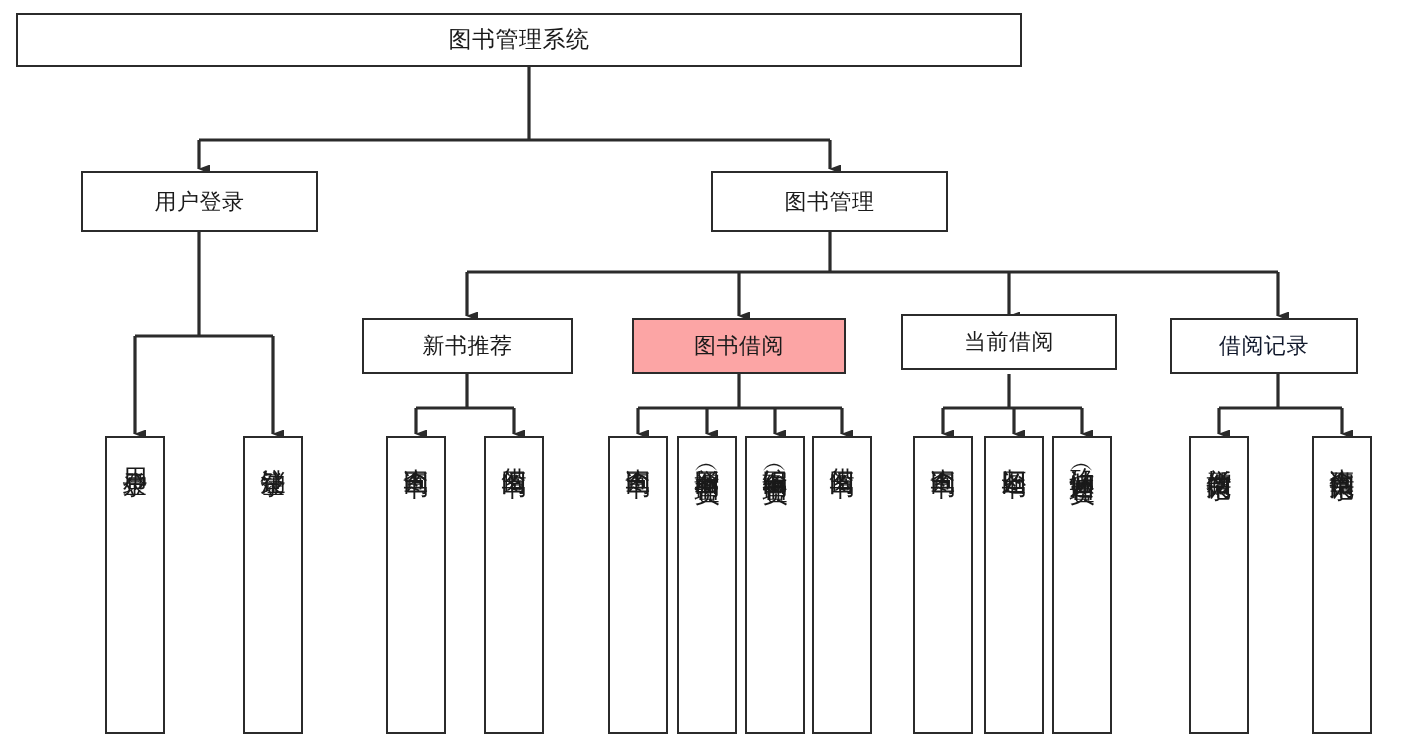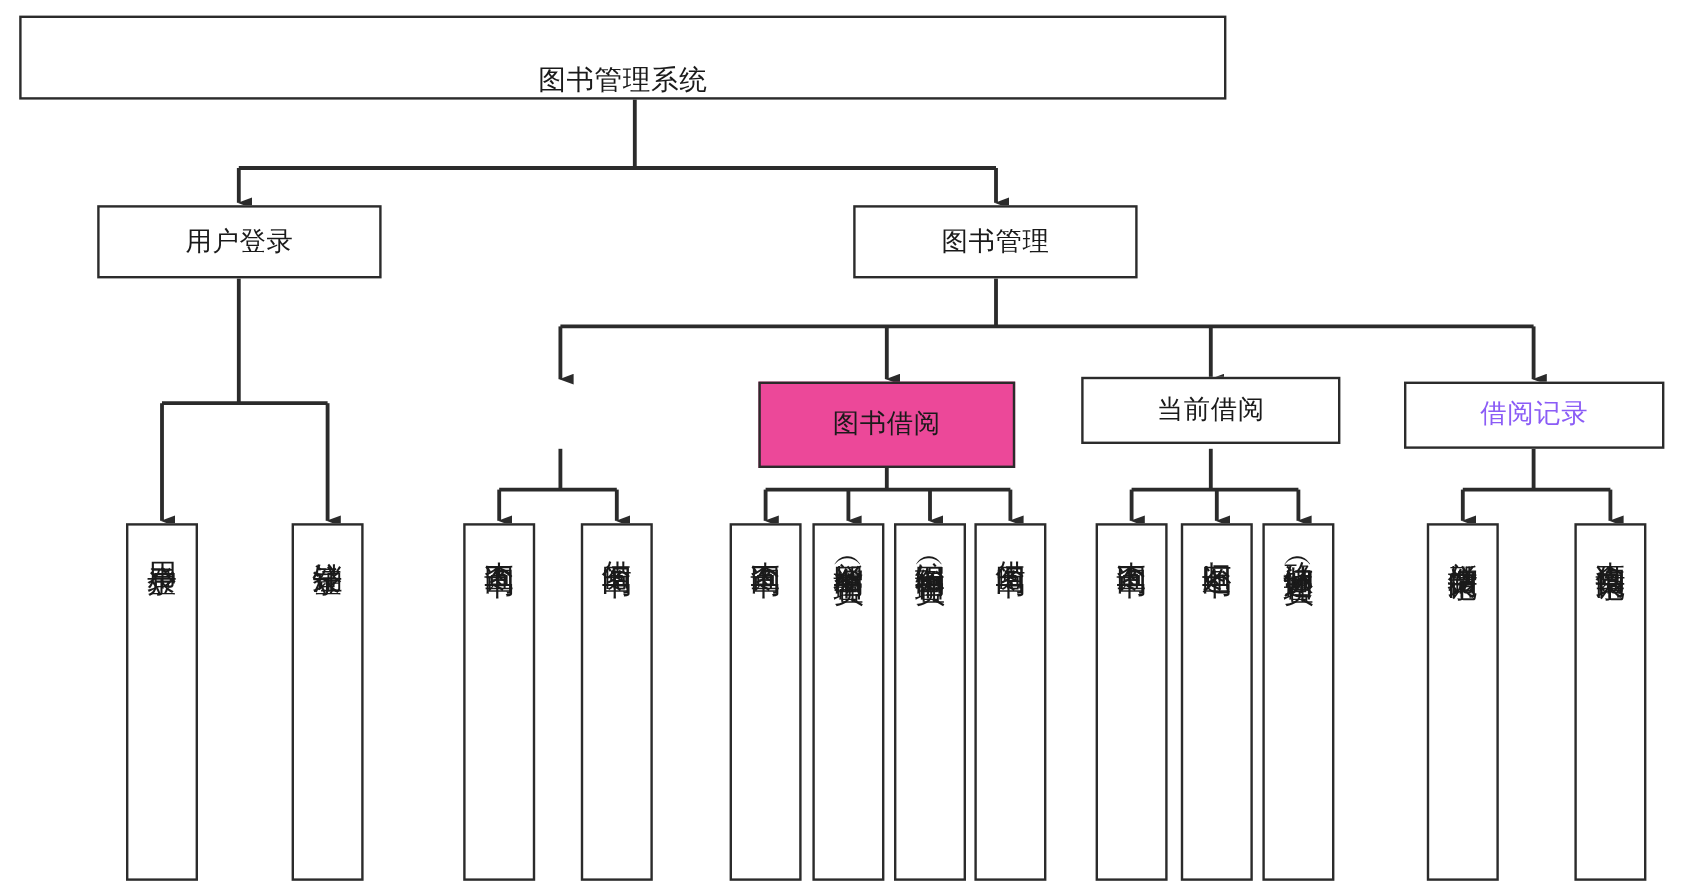--- a/index.html
+++ b/index.html
@@ -140,38 +140,41 @@
       <g>
         <path d="M 1278,374 L 1278,408"></path>
         <path d="M 1219,408 L 1342,408"></path>
         <path d="M 1219,408 L 1219,434" marker-end="url(#arrowhead)"></path>
         <path d="M 1342,408 L 1342,434" marker-end="url(#arrowhead)"></path>
       </g>
 
     </g>
   </svg>
 
-  <div class="node horiz root" style="left: 16px; top: 13px; width: 1006px; height: 70px; border-color: rgb(43, 43, 43); background: rgb(255, 255, 255); color: rgb(26, 26, 26); align-items: flex-end;">
+  <div class="node horiz root" style="left: 16px; top: 13px; width: 1006px; height: 54px; border-color: rgb(43, 43, 43); background: rgb(255, 255, 255); color: rgb(26, 26, 26);">
     <span class="node-label">图书管理系统</span>
   </div>
 
   <div class="node horiz" style="left: 81px; top: 171px; width: 237px; height: 61px; border-color: rgb(43, 43, 43); background: rgb(255, 255, 255); color: rgb(26, 26, 26);">
     <span class="node-label">用户登录</span>
   </div>
   <div class="node horiz" style="left: 711px; top: 171px; width: 237px; height: 61px; border-color: rgb(43, 43, 43); background: rgb(255, 255, 255); color: rgb(26, 26, 26);">
     <span class="node-label">图书管理</span>
   </div>
 
-  <div class="node horiz" style="left: 632px; top: 318px; width: 214px; height: 72px; border-color: rgb(43, 43, 43); background: #ec4899; color: rgb(26, 26, 26);">
+  <div class="node horiz" style="left: 362px; top: 318px; width: 211px; height: 56px; border-color: rgb(43, 43, 43); background: rgb(255, 255, 255); color: rgb(26, 26, 26);">
+    <span class="node-label">新书推荐</span>
+  </div>
+  <div class="node horiz" style="left: 632px; top: 318px; width: 214px; height: 56px; border-color: rgb(43, 43, 43); background: #fca5a5; color: rgb(26, 26, 26);">
     <span class="node-label">图书借阅</span>
   </div>
   <div class="node horiz" style="left: 901px; top: 314px; width: 216px; height: 56px; border-color: rgb(43, 43, 43); background: rgb(255, 255, 255); color: rgb(26, 26, 26);">
     <span class="node-label">当前借阅</span>
   </div>
-  <div class="node horiz" style="left: 1170px; top: 318px; width: 217px; height: 56px; border-color: rgb(43, 43, 43); background: rgb(255, 255, 255); color: #8b5cf6;">
+  <div class="node horiz" style="left: 1170px; top: 318px; width: 188px; height: 56px; border-color: rgb(43, 43, 43); background: rgb(255, 255, 255); color: #0f172a;">
     <span class="node-label">借阅记录</span>
   </div>
 
   <div class="node leaf" style="left: 105px; top: 436px; width: 60px; height: 298px; border-color: rgb(43, 43, 43); background: rgb(255, 255, 255); color: rgb(26, 26, 26);">
     <span class="node-label">用户登录</span>
   </div>
   <div class="node leaf" style="left: 243px; top: 436px; width: 60px; height: 298px; border-color: rgb(43, 43, 43); background: rgb(255, 255, 255); color: rgb(26, 26, 26);">
     <span class="node-label">注销登录</span>
   </div>
 

